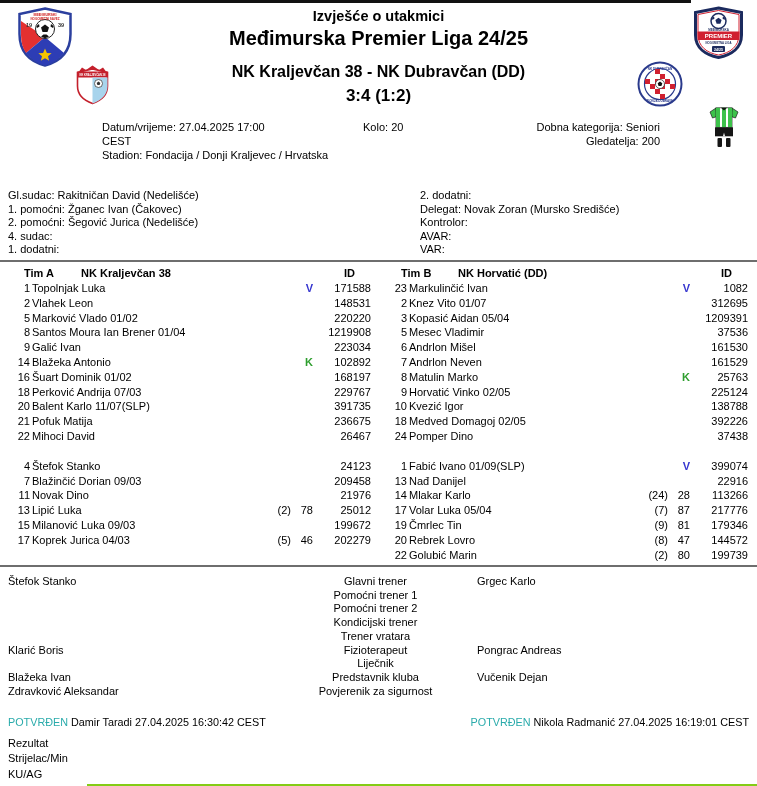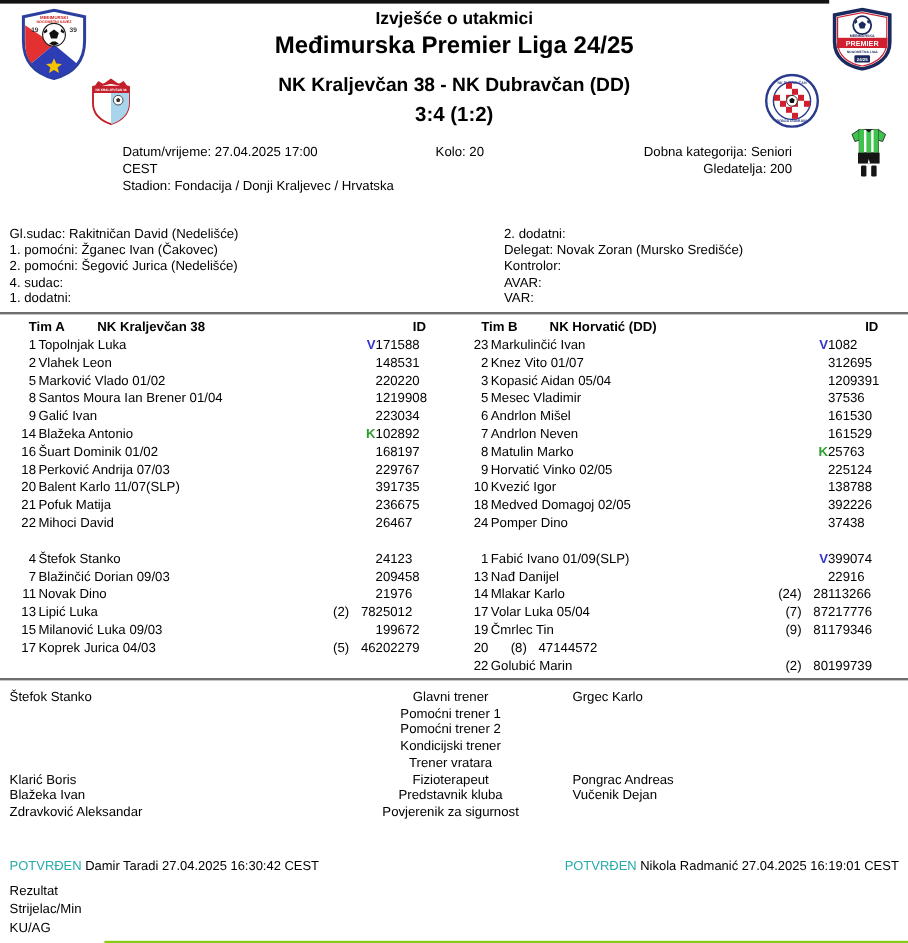--- a/index.html
+++ b/index.html
@@ -39,21 +39,21 @@
   .t-name  { flex:1; }
   .t-id    { width:60px; text-align:right; padding-right:16px; box-sizing:border-box; }
   .prow { display:flex; height:14.8px; line-height:14.8px; }
   .p-num  { width:22px; text-align:right; }
   .p-name { flex:1; padding-left:2px; white-space:nowrap; overflow:hidden; }
   .p-sub  { width:32px; text-align:right; white-space:nowrap; }
   .p-mid  { width:22px; text-align:right; white-space:nowrap; }
   .p-role { font-weight:bold; }
   .p-role[data-role="V"] { color:#3535cf; }
   .p-role[data-role="K"] { color:#2e9e2e; }
-  .p-id   { width:58px; text-align:left; }
+  .p-id   { width:58px; text-align:right; }
   .rows.subs { margin-top:15px; }
 
   .staff { position:absolute; top:575px; left:8px; right:8px; line-height:13.7px; }
   .staff-row { display:flex; }
   .s-left  { width:280px; }
   .s-label { width:175px; text-align:center; }
   .s-right { flex:1; padding-left:14px; }
 
   .confirm { position:absolute; top:716px; left:8px; right:8px; display:flex;
              justify-content:space-between; font-size:10.8px; }
@@ -456,20 +456,21 @@
           </div>
           <div class="prow">
             <span class="p-num">19</span>
             <span class="p-name">Čmrlec Tin</span>
             <span class="p-sub">(9)</span>
             <span class="p-mid"><span class="p-min">81</span><span class="p-role"></span></span>
             <span class="p-id">179346</span>
           </div>
           <div class="prow">
             <span class="p-num">20</span>
+            <span class="p-name">Rebrek Lovro</span>
             <span class="p-sub">(8)</span>
             <span class="p-mid"><span class="p-min">47</span><span class="p-role"></span></span>
             <span class="p-id">144572</span>
           </div>
           <div class="prow">
             <span class="p-num">22</span>
             <span class="p-name">Golubić Marin</span>
             <span class="p-sub">(2)</span>
             <span class="p-mid"><span class="p-min">80</span><span class="p-role"></span></span>
             <span class="p-id">199739</span>
@@ -507,20 +508,21 @@
         <span class="s-label">Trener vratara</span>
         <span class="s-right"></span>
       </div>
       <div class="staff-row">
         <span class="s-left">Klarić Boris</span>
         <span class="s-label">Fizioterapeut</span>
         <span class="s-right">Pongrac Andreas</span>
       </div>
       <div class="staff-row">
         <span class="s-left"></span>
+        <span class="s-label">Liječnik</span>
         <span class="s-right"></span>
       </div>
       <div class="staff-row">
         <span class="s-left">Blažeka Ivan</span>
         <span class="s-label">Predstavnik kluba</span>
         <span class="s-right">Vučenik Dejan</span>
       </div>
       <div class="staff-row">
         <span class="s-left">Zdravković Aleksandar</span>
         <span class="s-label">Povjerenik za sigurnost</span>

